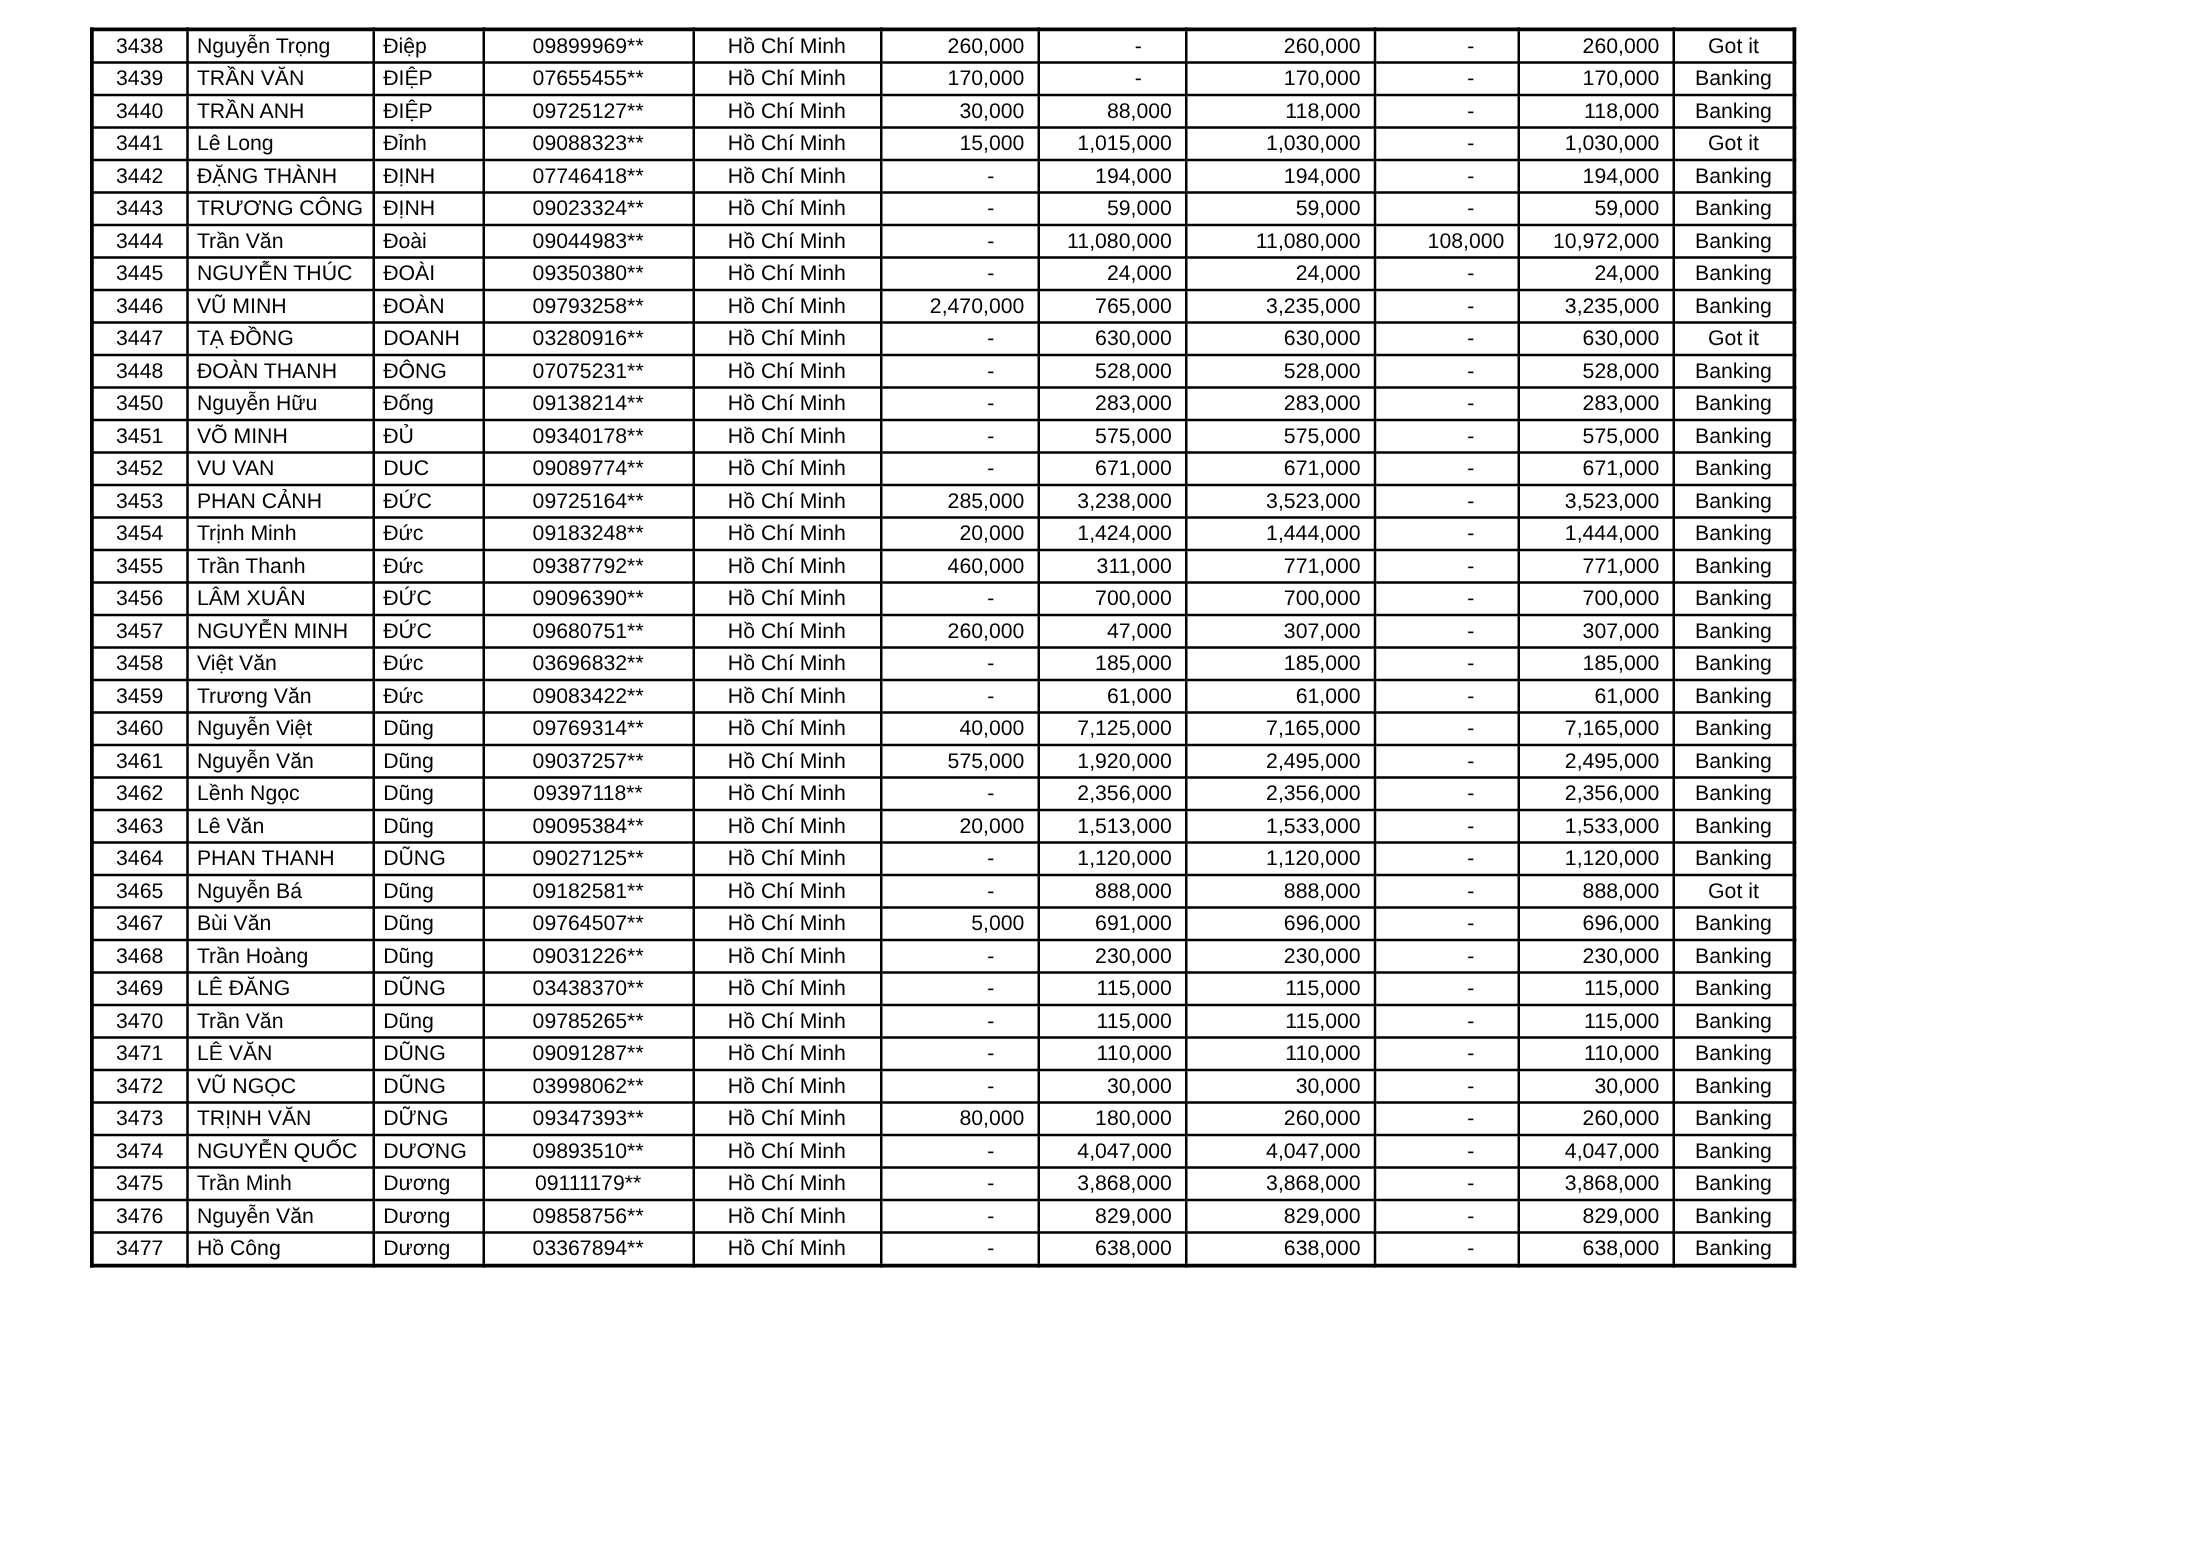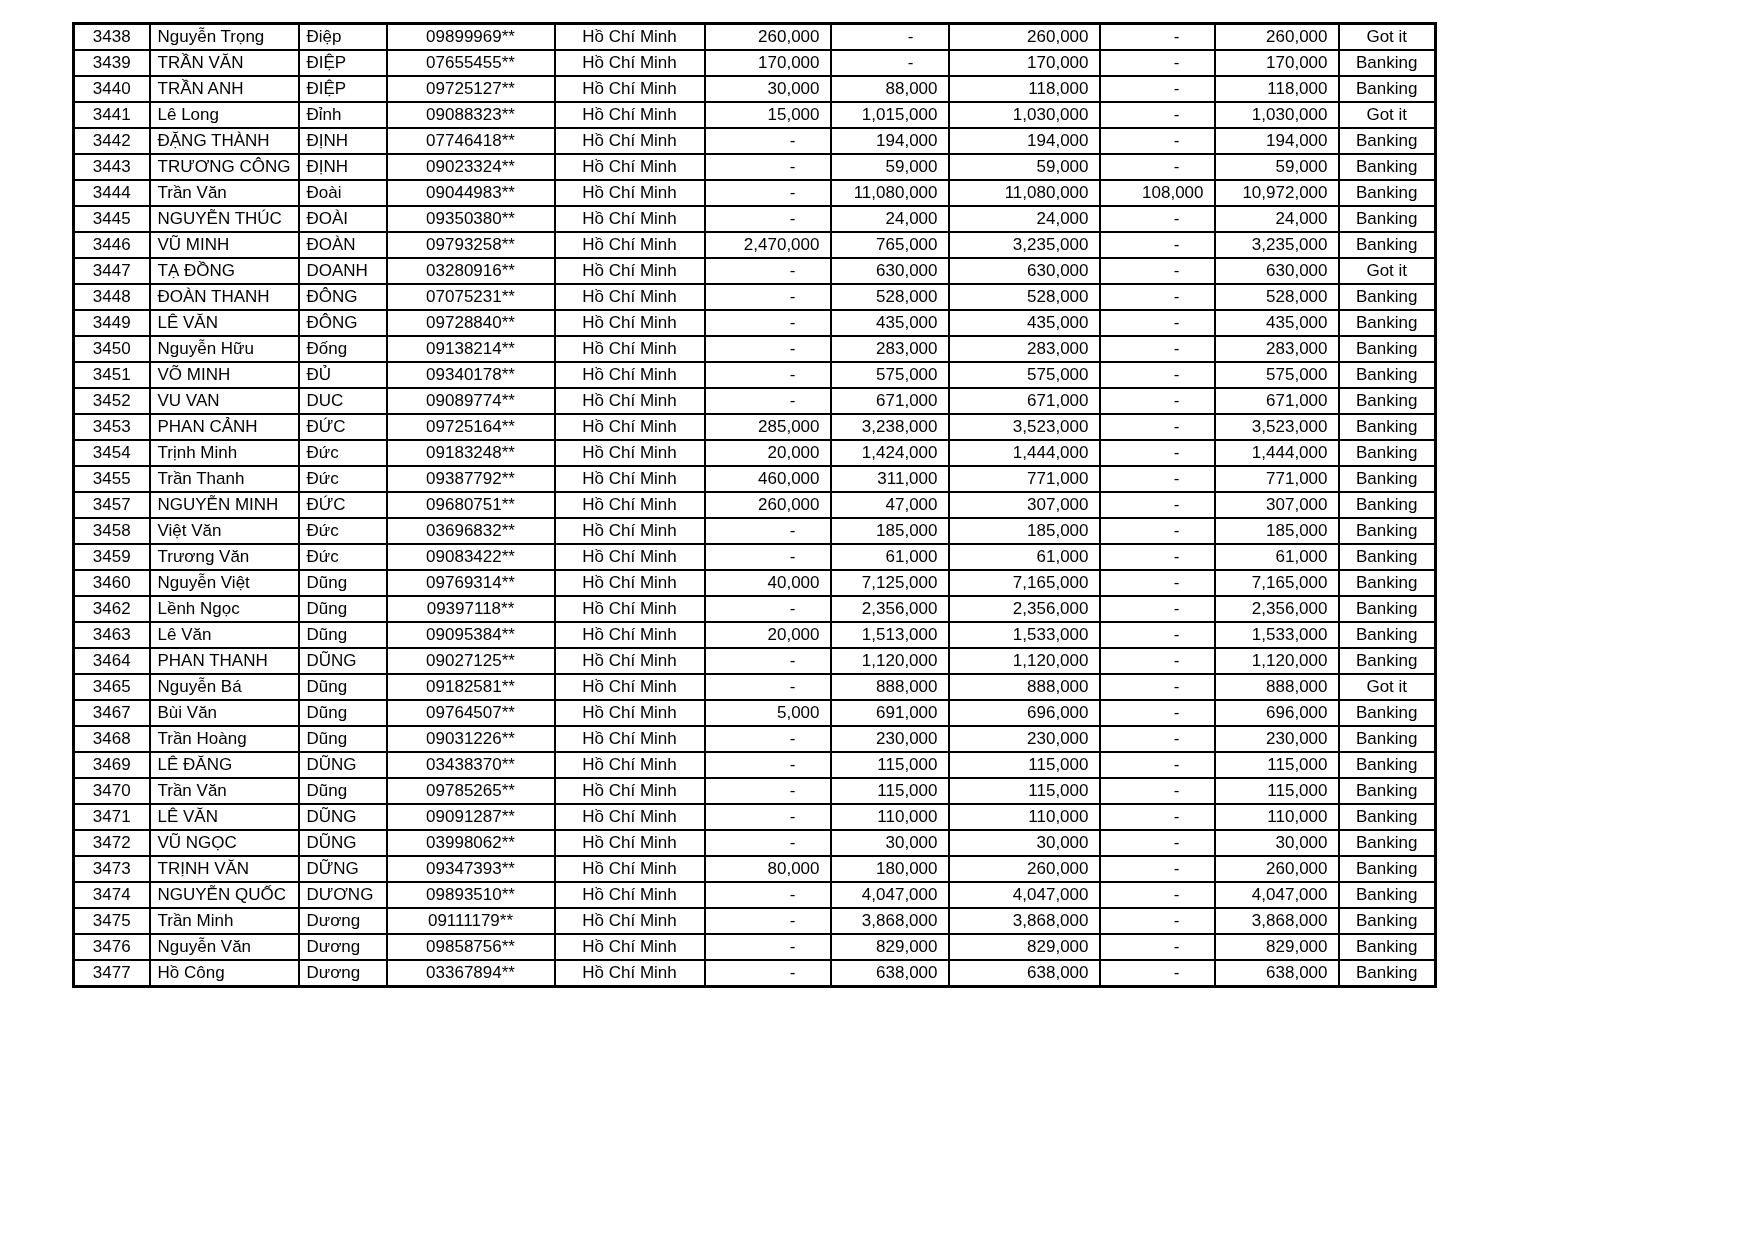--- a/index.html
+++ b/index.html
@@ -205,33 +205,20 @@
         <td class="center">07075231**</td>
         <td class="center">Hồ Chí Minh</td>
         <td class="right dash">-</td>
         <td class="right">528,000</td>
         <td class="right">528,000</td>
         <td class="right dash">-</td>
         <td class="right">528,000</td>
         <td class="center">Banking</td>
       </tr>
       <tr>
-        <td class="center">3449</td>
-        <td class="left">LÊ VĂN</td>
-        <td class="left">ĐÔNG</td>
-        <td class="center">09728840**</td>
-        <td class="center">Hồ Chí Minh</td>
-        <td class="right dash">-</td>
-        <td class="right">435,000</td>
-        <td class="right">435,000</td>
-        <td class="right dash">-</td>
-        <td class="right">435,000</td>
-        <td class="center">Banking</td>
-      </tr>
-      <tr>
         <td class="center">3450</td>
         <td class="left">Nguyễn Hữu</td>
         <td class="left">Đống</td>
         <td class="center">09138214**</td>
         <td class="center">Hồ Chí Minh</td>
         <td class="right dash">-</td>
         <td class="right">283,000</td>
         <td class="right">283,000</td>
         <td class="right dash">-</td>
         <td class="right">283,000</td>
@@ -296,20 +283,33 @@
         <td class="center">09387792**</td>
         <td class="center">Hồ Chí Minh</td>
         <td class="right">460,000</td>
         <td class="right">311,000</td>
         <td class="right">771,000</td>
         <td class="right dash">-</td>
         <td class="right">771,000</td>
         <td class="center">Banking</td>
       </tr>
       <tr>
+        <td class="center">3456</td>
+        <td class="left">LÂM XUÂN</td>
+        <td class="left">ĐỨC</td>
+        <td class="center">09096390**</td>
+        <td class="center">Hồ Chí Minh</td>
+        <td class="right dash">-</td>
+        <td class="right">700,000</td>
+        <td class="right">700,000</td>
+        <td class="right dash">-</td>
+        <td class="right">700,000</td>
+        <td class="center">Banking</td>
+      </tr>
+      <tr>
         <td class="center">3457</td>
         <td class="left">NGUYỄN MINH</td>
         <td class="left">ĐỨC</td>
         <td class="center">09680751**</td>
         <td class="center">Hồ Chí Minh</td>
         <td class="right">260,000</td>
         <td class="right">47,000</td>
         <td class="right">307,000</td>
         <td class="right dash">-</td>
         <td class="right">307,000</td>
@@ -348,20 +348,33 @@
         <td class="center">09769314**</td>
         <td class="center">Hồ Chí Minh</td>
         <td class="right">40,000</td>
         <td class="right">7,125,000</td>
         <td class="right">7,165,000</td>
         <td class="right dash">-</td>
         <td class="right">7,165,000</td>
         <td class="center">Banking</td>
       </tr>
       <tr>
+        <td class="center">3461</td>
+        <td class="left">Nguyễn Văn</td>
+        <td class="left">Dũng</td>
+        <td class="center">09037257**</td>
+        <td class="center">Hồ Chí Minh</td>
+        <td class="right">575,000</td>
+        <td class="right">1,920,000</td>
+        <td class="right">2,495,000</td>
+        <td class="right dash">-</td>
+        <td class="right">2,495,000</td>
+        <td class="center">Banking</td>
+      </tr>
+      <tr>
         <td class="center">3462</td>
         <td class="left">Lềnh Ngọc</td>
         <td class="left">Dũng</td>
         <td class="center">09397118**</td>
         <td class="center">Hồ Chí Minh</td>
         <td class="right dash">-</td>
         <td class="right">2,356,000</td>
         <td class="right">2,356,000</td>
         <td class="right dash">-</td>
         <td class="right">2,356,000</td>

